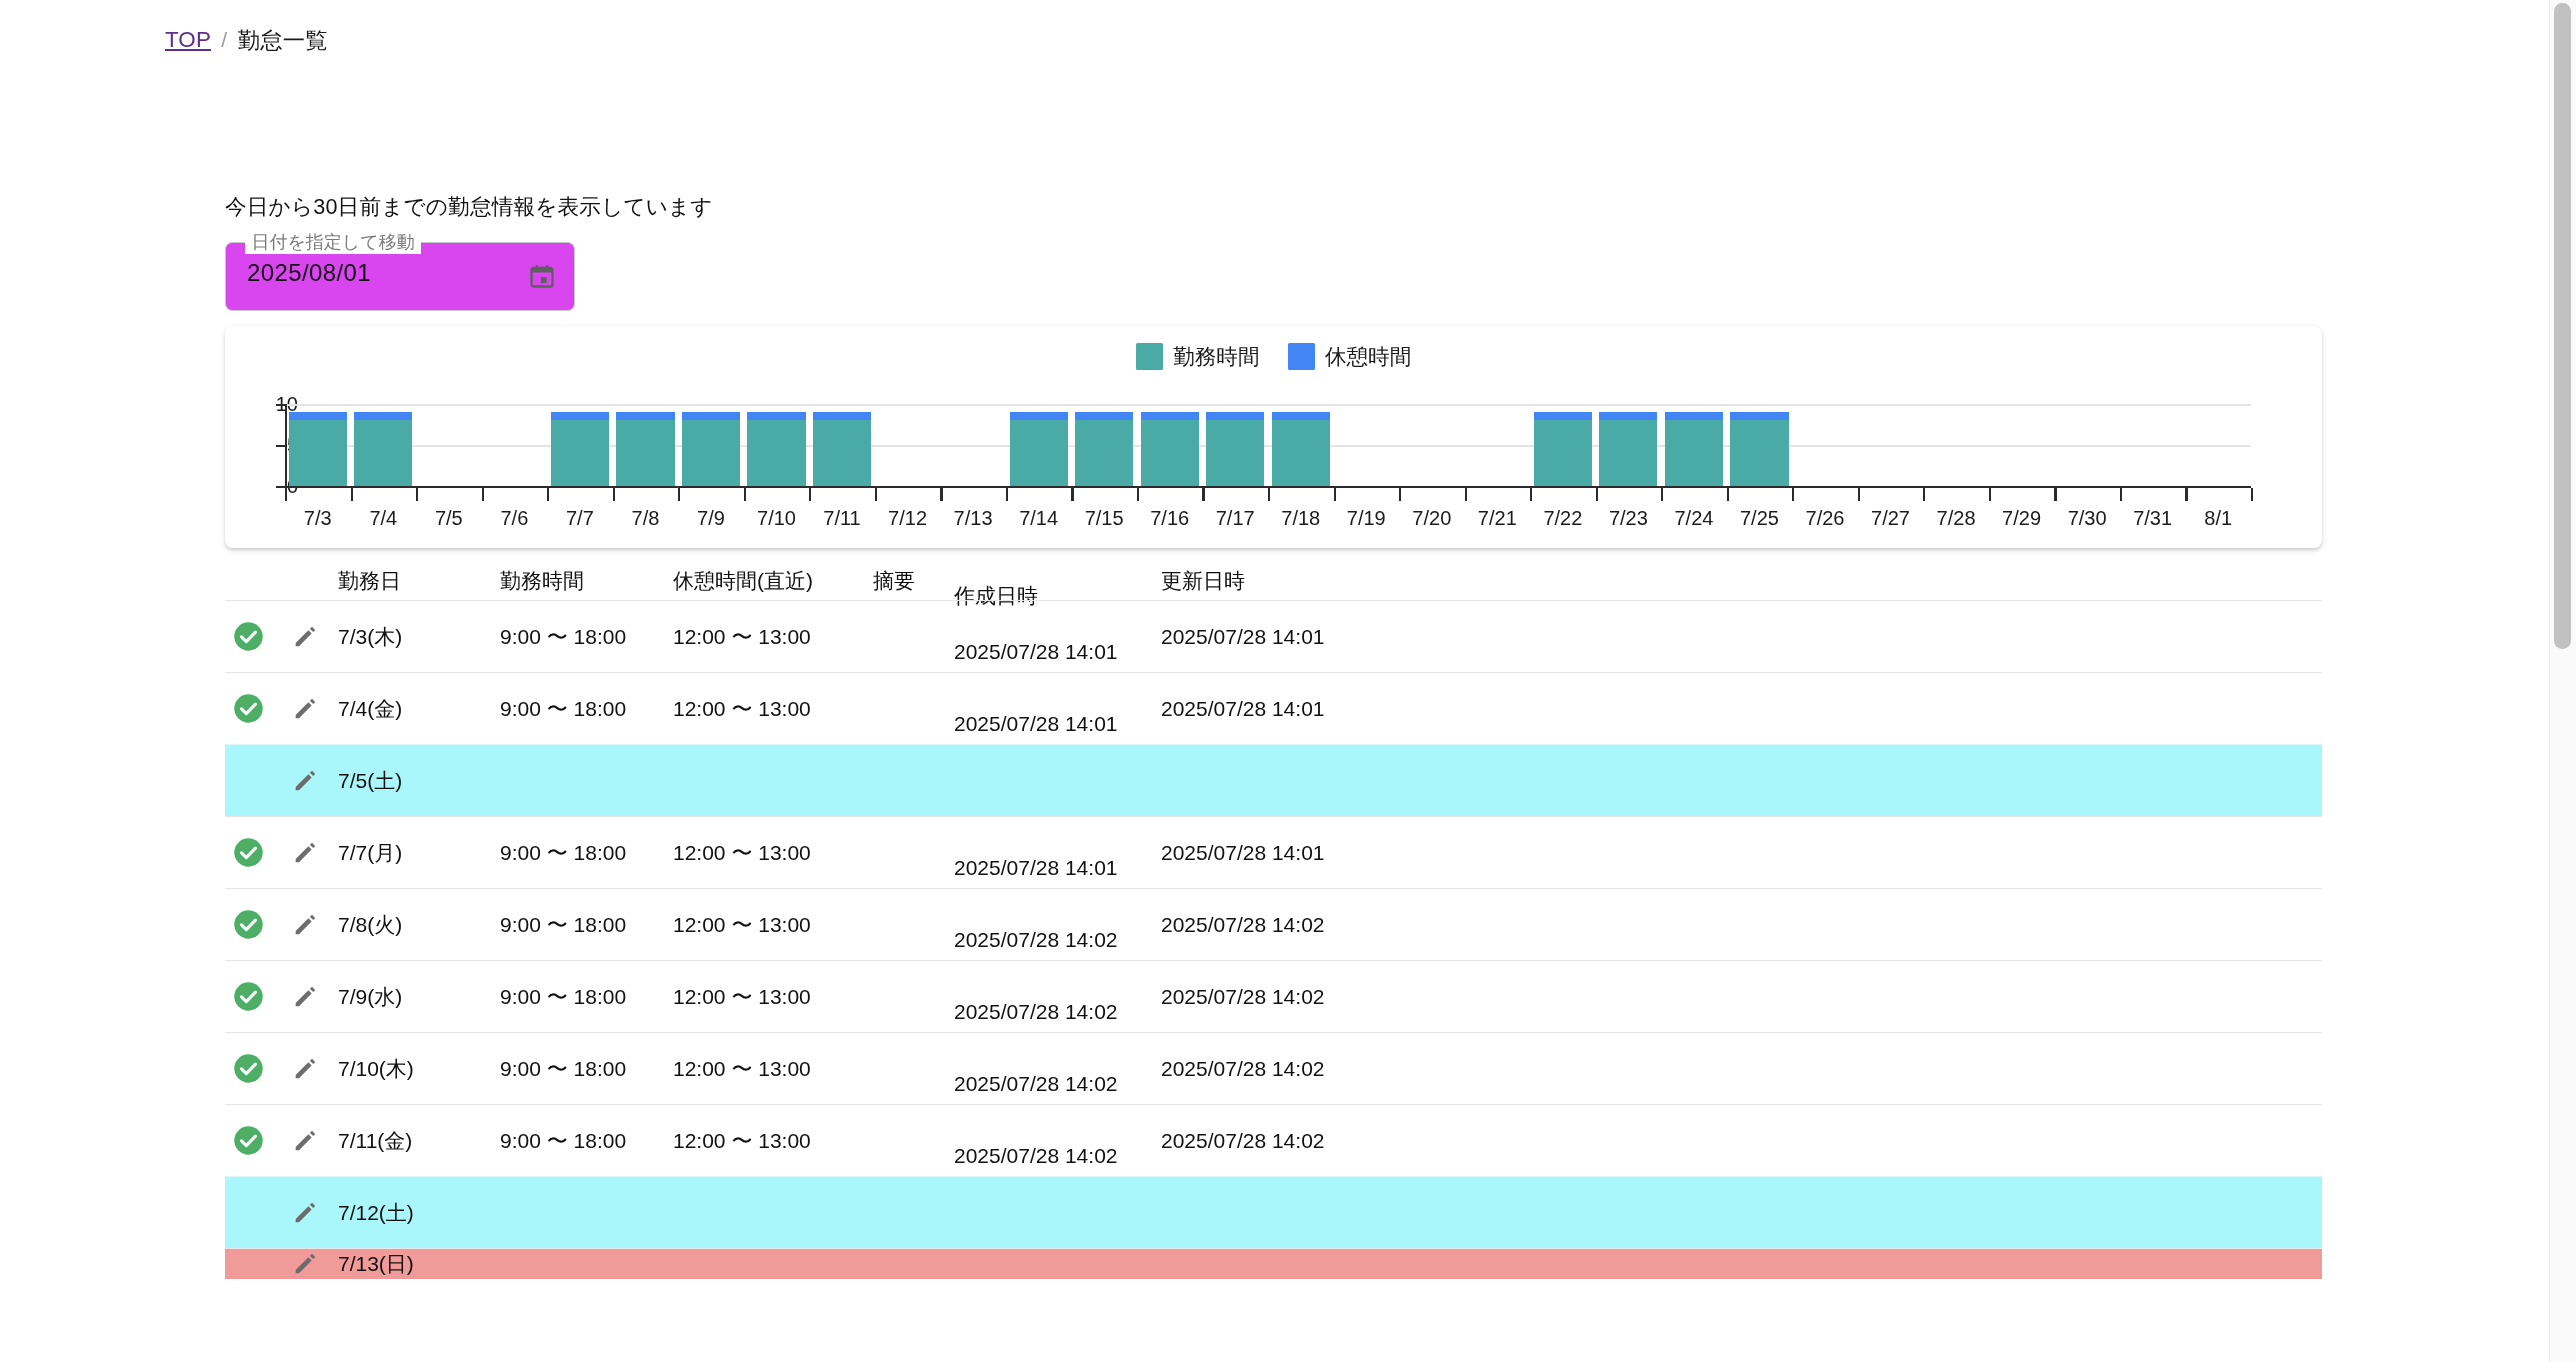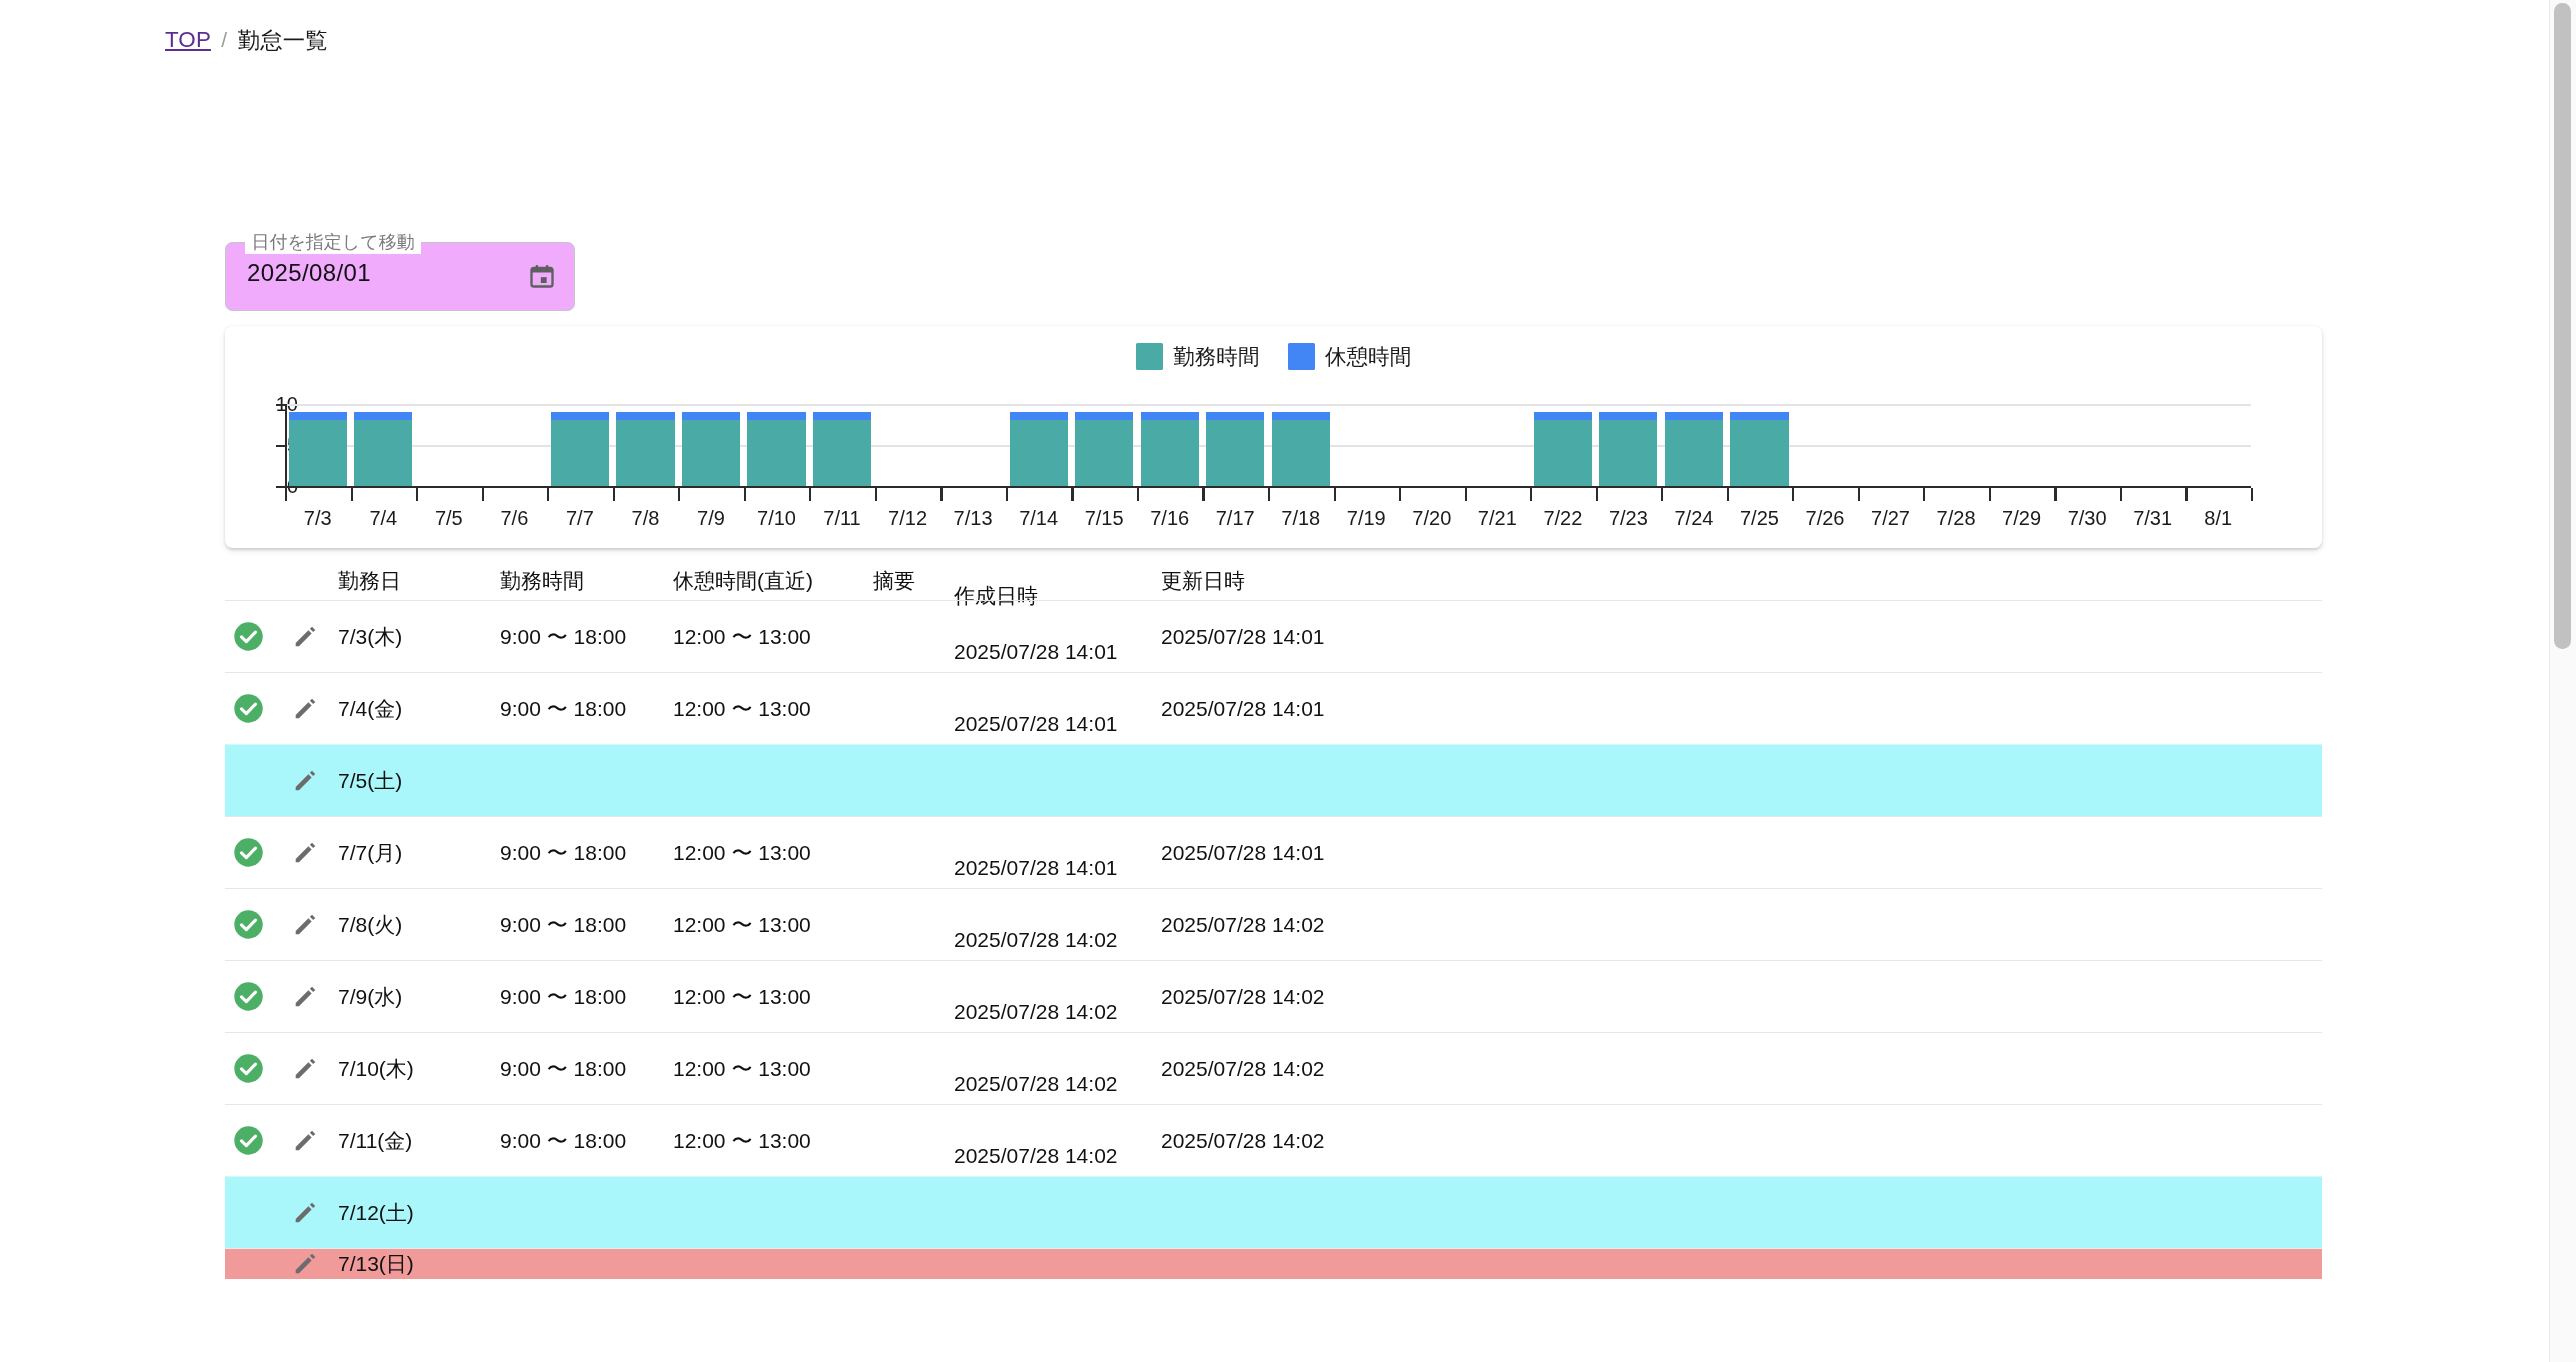--- a/index.html
+++ b/index.html
@@ -62,21 +62,21 @@
     letter-spacing: 0.2px;
   }
 
   
   .date-field {
     position: absolute;
     left: 225px; top: 242px;
     width: 176px; height: 69px;
     border: 1.5px solid #c4c4c4;
     border-radius: 7.5px;
-    background: #f0abfc;
+    background: #d946ef;
   }
   .date-field.wide { width: 350px; }
   .date-legend {
     position: absolute;
     left: 19.4px; top: -12.7px;
     background: #fff;
     padding: 0 6px;
     font-size: 18px;
     color: #7a7a7a;
     white-space: nowrap;
@@ -271,20 +271,21 @@
 
 <div class="page">
 
   <nav class="breadcrumb">
     <a href="#">TOP</a>
     <span class="sep">/</span>
     <span>勤怠一覧</span>
   </nav>
 
 
+  <div class="desc">今日から30日前までの勤怠情報を表示しています</div>
 
   <div class="date-field wide">
     <span class="date-legend">日付を指定して移動</span>
     <span class="date-value">2025/08/01</span>
     <span class="cal-icon">
       <svg viewBox="0 0 24 24" width="28" height="28" aria-hidden="true">
         <rect x="3" y="5" width="18" height="16" rx="2" fill="none" stroke="#5f5f5f" stroke-width="2"></rect>
         <rect x="3" y="5" width="18" height="4" fill="#5f5f5f"></rect>
         <rect x="6.5" y="2.5" width="2.2" height="4" rx="1" fill="#5f5f5f"></rect>
         <rect x="15.3" y="2.5" width="2.2" height="4" rx="1" fill="#5f5f5f"></rect>

